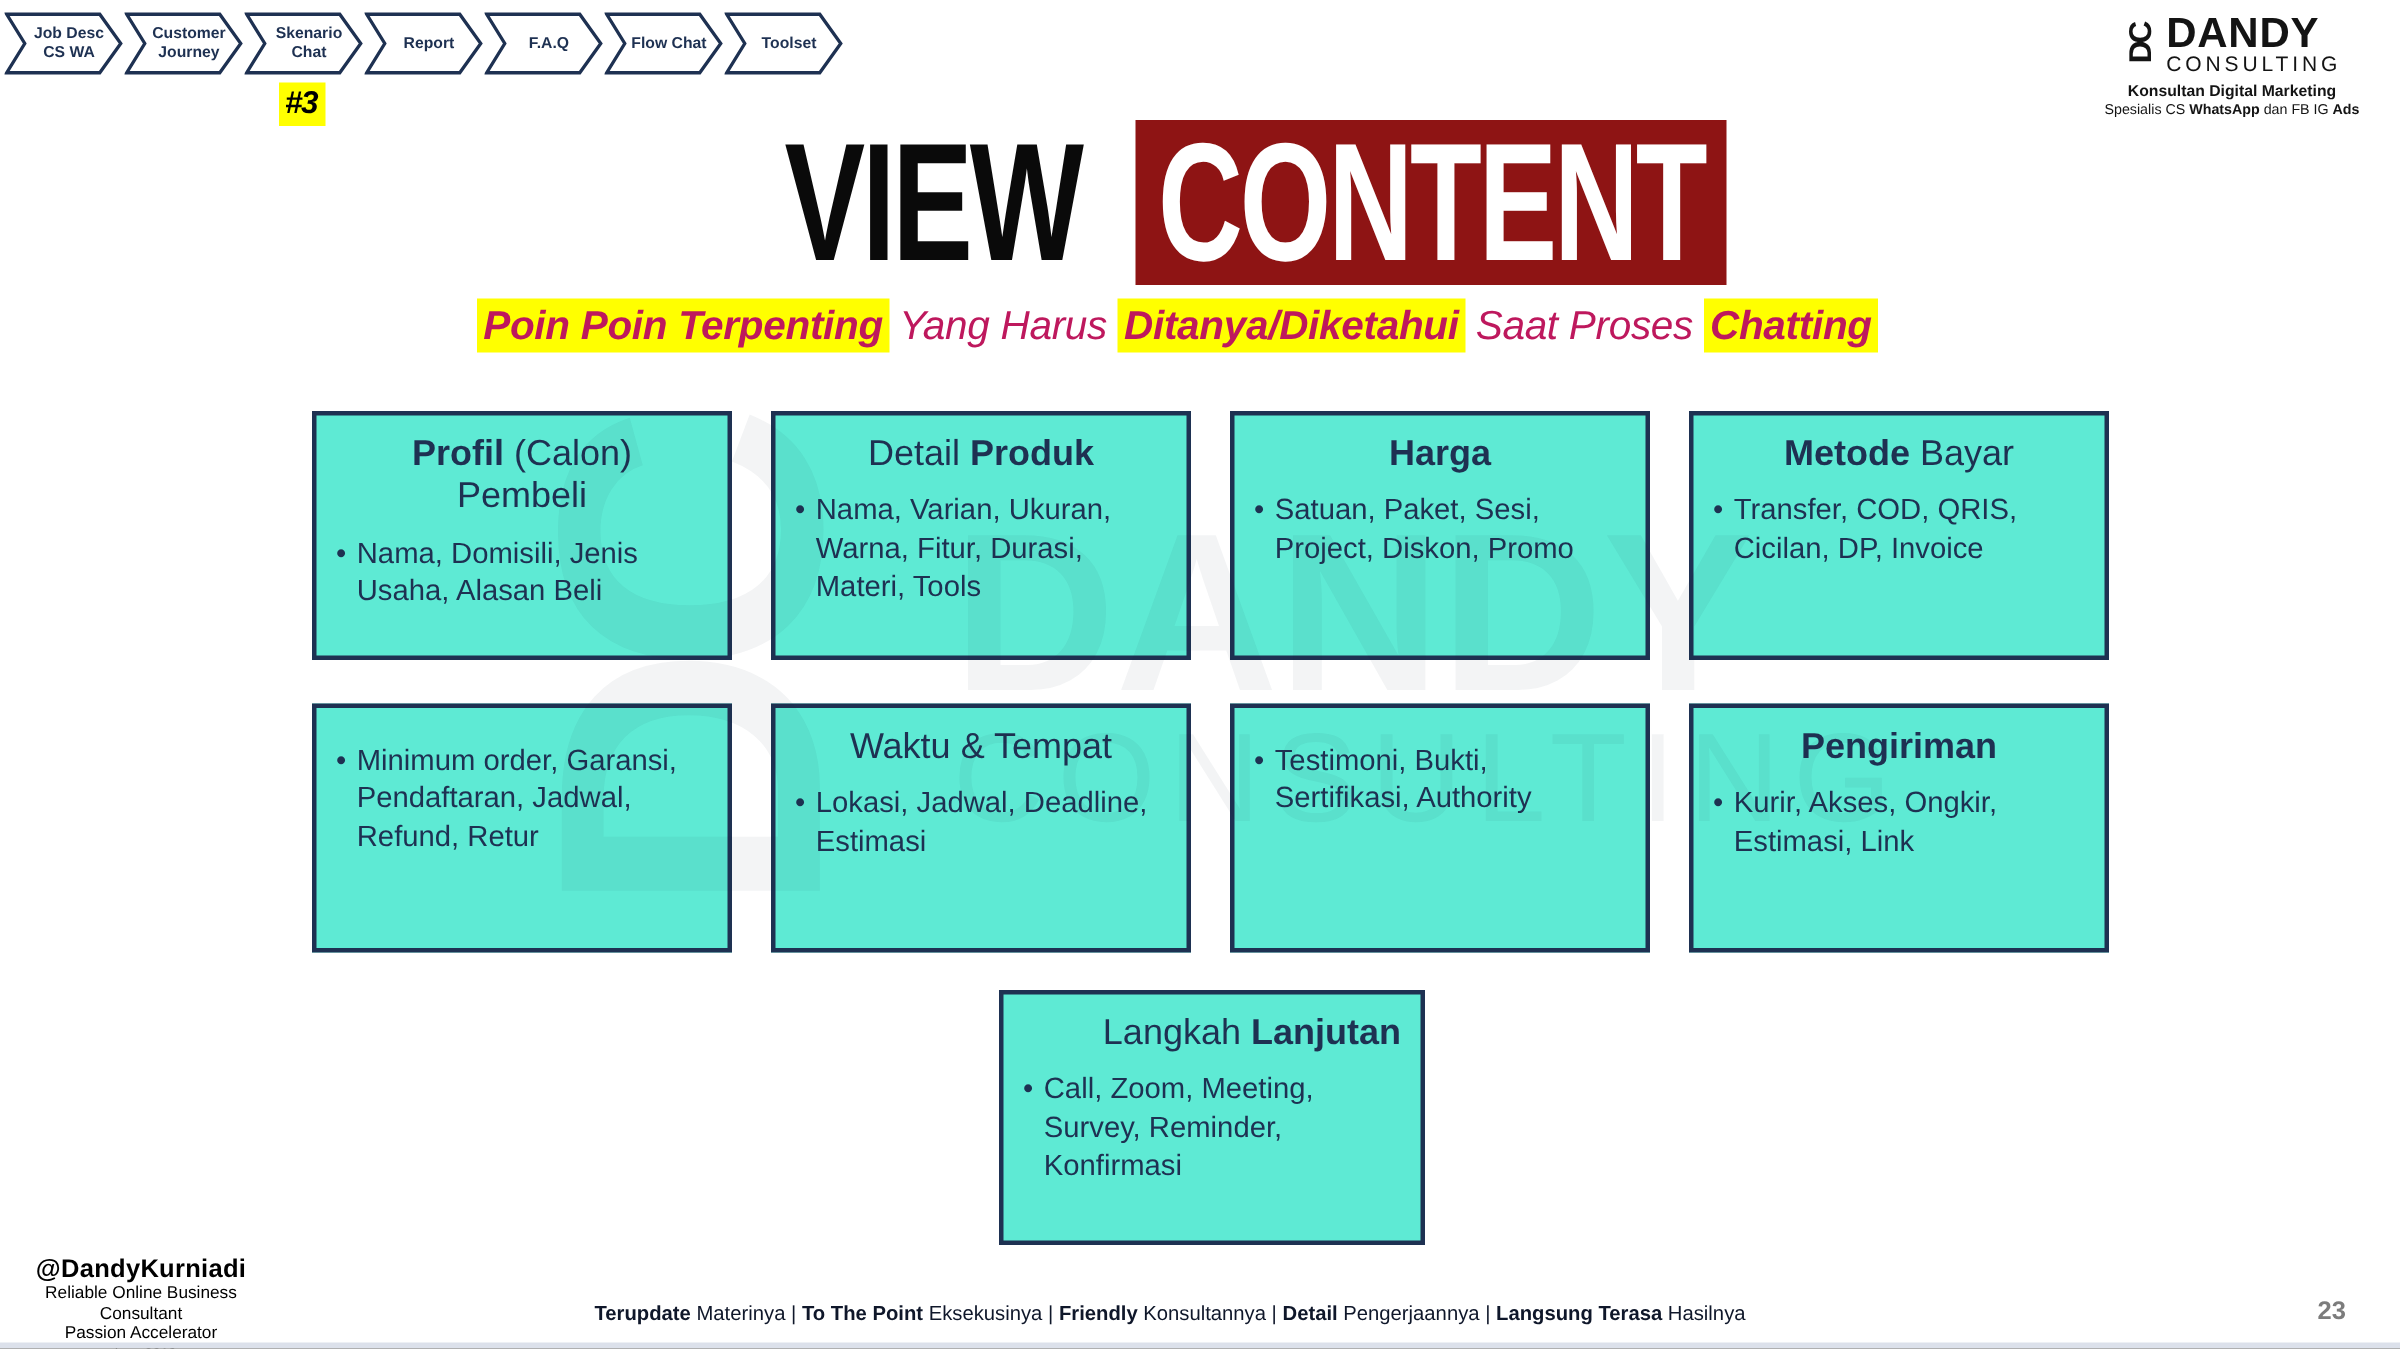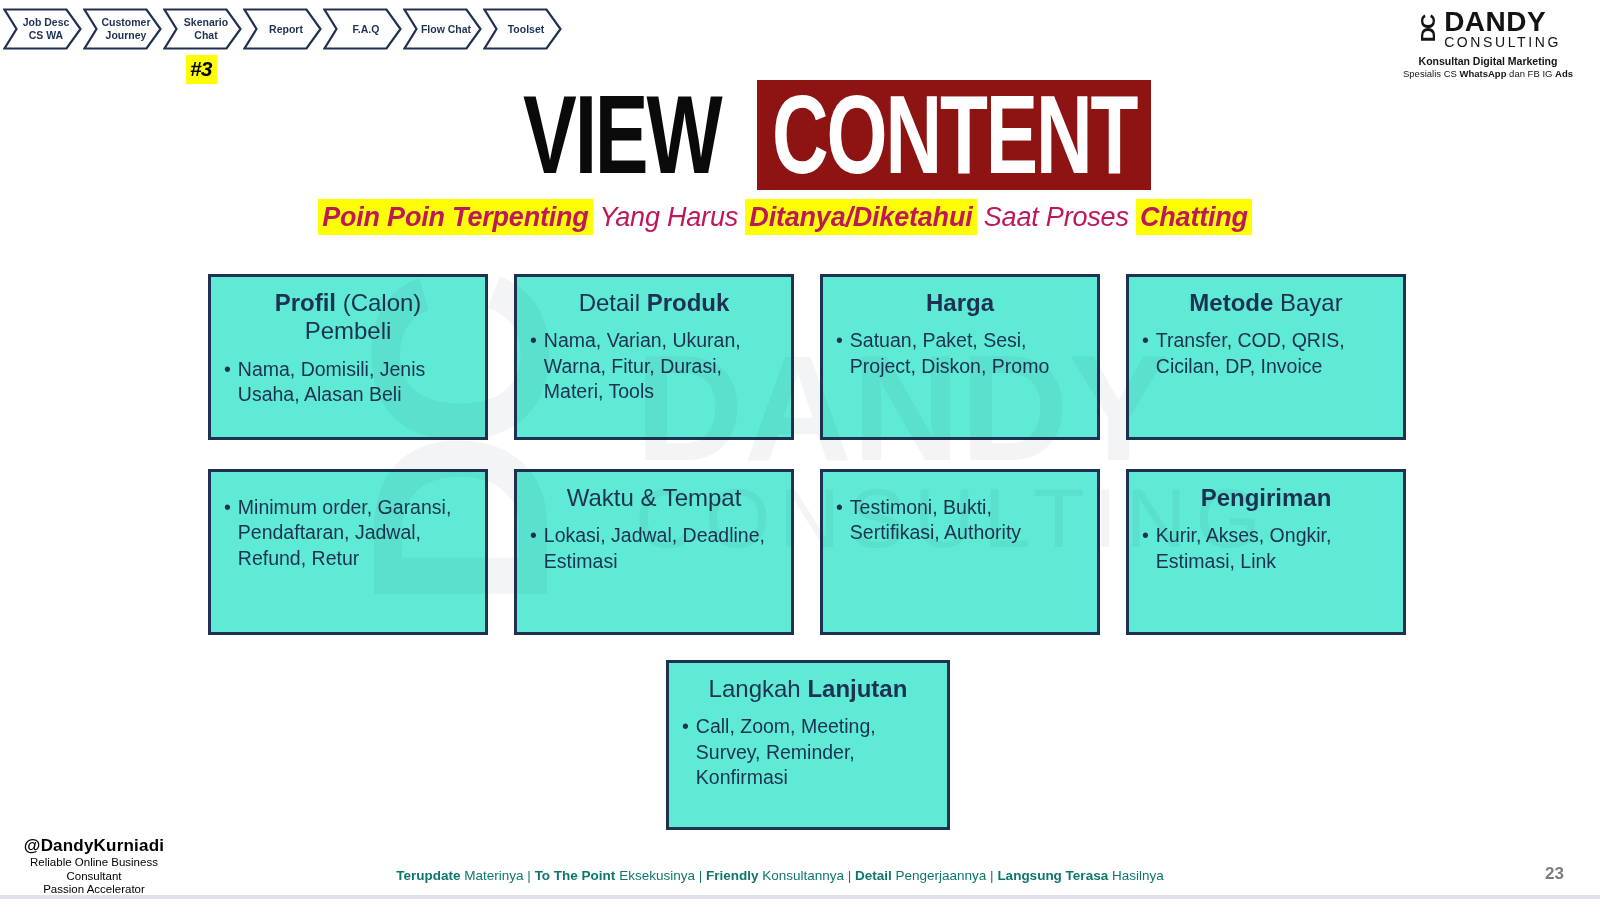--- a/index.html
+++ b/index.html
@@ -66,21 +66,21 @@
   }
   .wm-mark{display:inline-block;transform:rotate(-90deg);font-size:250px;font-weight:800;letter-spacing:-20px;line-height:0.8;}
   .wm-words{text-align:left;}
   .wm-name{font-size:150px;font-weight:800;line-height:0.9;}
   .wm-subname{font-size:84px;font-weight:400;letter-spacing:9px;line-height:1;}
   
   .footer-left{position:absolute;left:6px;top:836px;width:176px;text-align:center;color:#000;z-index:2;}
   .handle{font-size:17px;font-weight:800;letter-spacing:0.2px;}
   .f-line{font-size:11.5px;line-height:1.18;}
   .since{font-size:9.5px;font-style:italic;}
-  .tagline{position:absolute;left:0;right:40px;top:868px;text-align:center;font-size:13.5px;color:#0f766e;z-index:2;}
+  .tagline{position:absolute;left:0;right:40px;top:868px;text-align:center;font-size:13.5px;color:#0f172a;z-index:2;}
   .tagline .b{font-weight:700;}
   .page-num{position:absolute;right:36px;top:864px;font-size:17px;font-weight:700;color:var(--page-gray);z-index:2;}
   .bottom-strip{position:absolute;left:0;right:0;bottom:0;height:4px;background:#dce1eb;z-index:4;}
 </style>
 </head>
 <body>
 
 <div class="slide">
 
   <div class="nav" id="nav">
@@ -220,21 +220,21 @@
   <div class="box">
     <div class="box-title"><span class="b" style="font-weight: 700;">Pengiriman</span></div>
     <div class="box-body">
       <span class="bullet">•</span>
       <span class="body-text">Kurir, Akses, Ongkir, Estimasi, Link</span>
     </div>
   </div>
 </div>
   <div class="next-box" id="nextbox">
   <div class="box" style="height: 100%;">
-    <div class="box-title" style="text-align: center;"><span>Langkah </span><span class="b" style="font-weight: 700;">Lanjutan</span></div>
+    <div class="box-title" style="text-align: right;"><span>Langkah </span><span class="b" style="font-weight: 700;">Lanjutan</span></div>
     <div class="box-body">
       <span class="bullet">•</span>
       <span class="body-text">Call, Zoom, Meeting, Survey, Reminder, Konfirmasi</span>
     </div>
   </div>
 </div>
 
   <div class="watermark">
     <span class="wm-mark">DC</span>
     <span class="wm-words">

